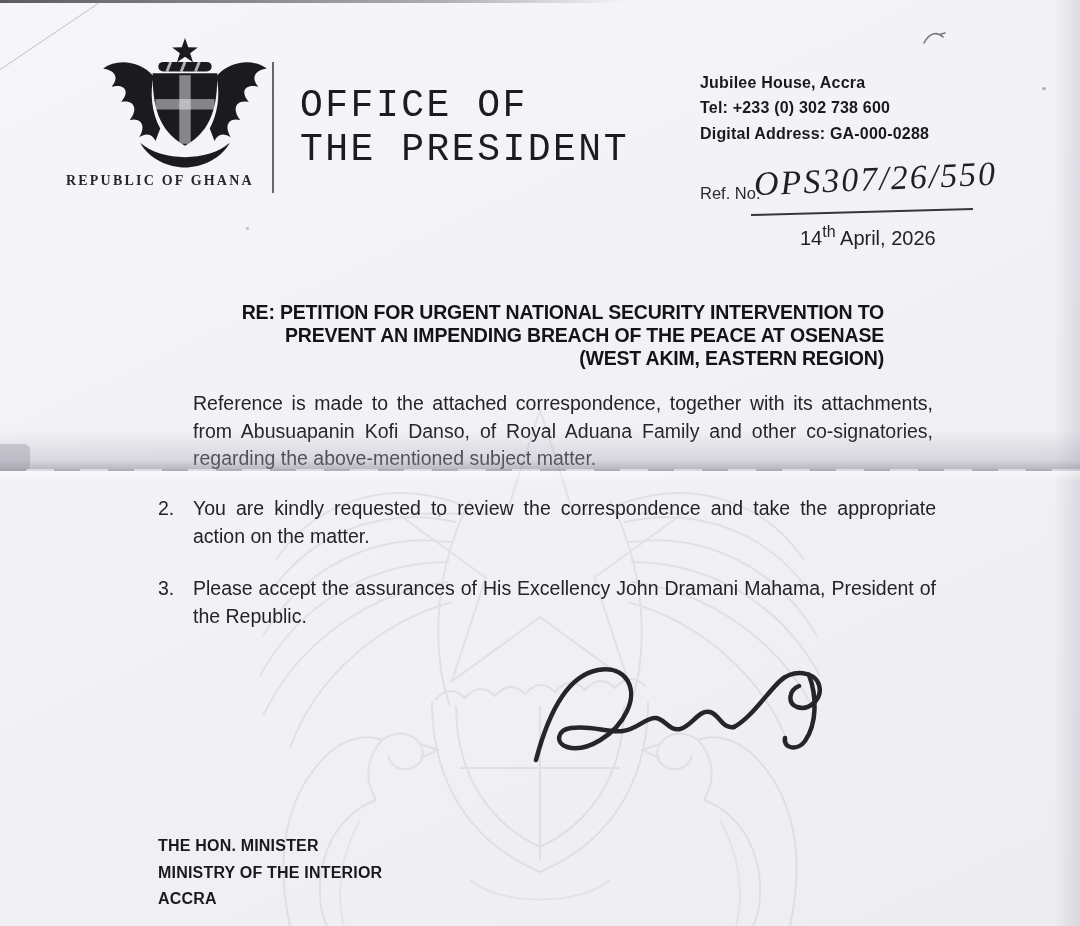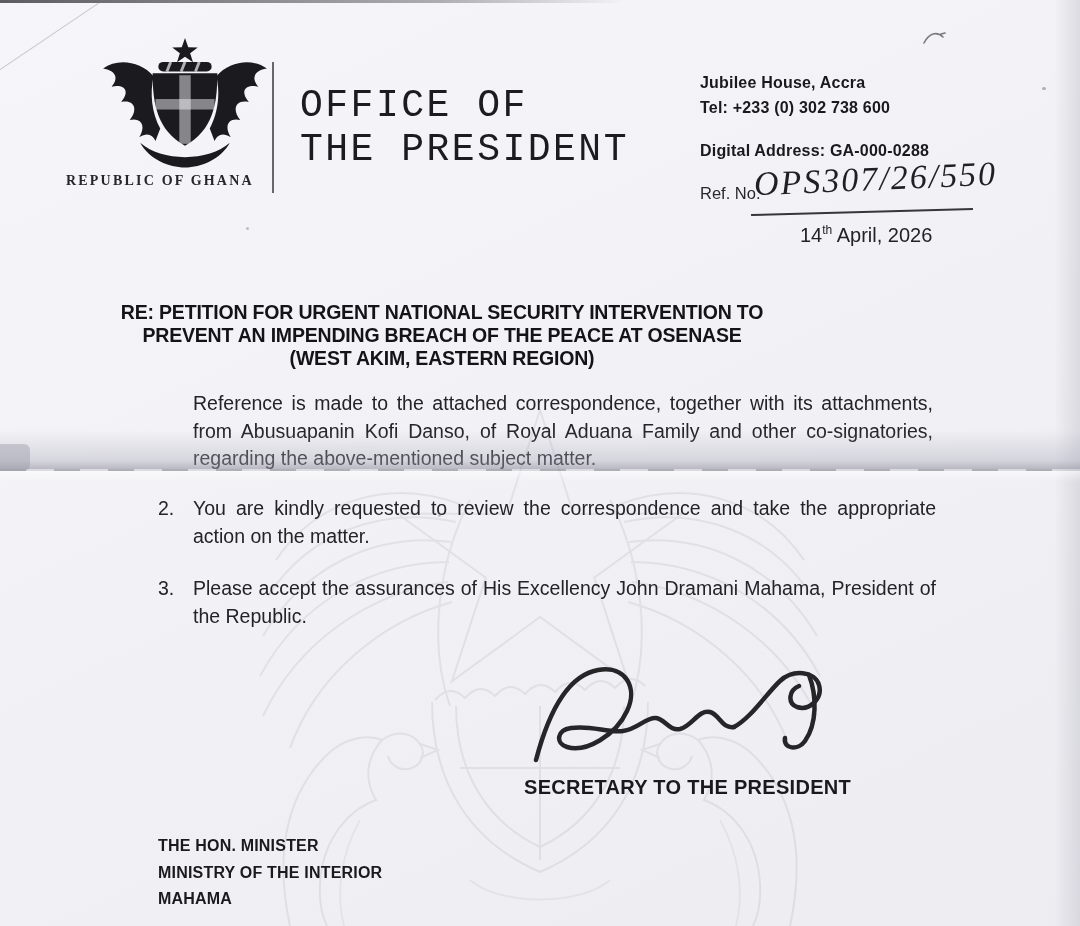--- a/index.html
+++ b/index.html
@@ -69,21 +69,21 @@
     font-size: 38px; line-height: 44px;
     letter-spacing: 2.5px;
     color: #1c1c20;
   }
   .contact {
     left: 700px; top: 70px;
     font-size: 16px; font-weight: 700;
     line-height: 25px; color: #1a1a1e;
     letter-spacing: .2px;
   }
-  .contact .digital { margin-top: 18px; }
+  .contact .digital { margin-top: 1px; }
   .ref-label {
     left: 700px; top: 184px;
     font-size: 16.5px; color: #2a2a2e;
   }
   .ref-hand {
     left: 754px; top: 160px;
     font-family: "Liberation Serif", serif;
     font-style: italic;
     font-size: 34px; letter-spacing: 2px;
     color: #1f1f24;
@@ -92,30 +92,30 @@
   }
   .ref-underline {
     left: 751px; top: 211px; width: 222px; height: 2px;
     background: #35353a;
     transform: rotate(-1.6deg);
   }
   .date-line {
     left: 800px; top: 223px;
     font-size: 20px; color: #222227;
   }
-  .date-line sup { font-size: 12px; }
+  .date-line sup { font-size: 16px; }
   .pen-mark { left: 922px; top: 30px; }
   .speck1 { left: 1042px; top: 87px; width: 4px; height: 3px; background: rgba(90,90,100,.45); border-radius: 50%; }
   .speck2 { left: 246px; top: 227px; width: 3px; height: 3px; background: rgba(110,110,120,.4); border-radius: 50%; }
   .speck3 { left: 438px; top: 514px; width: 3px; height: 3px; background: rgba(110,110,120,.35); border-radius: 50%; }
 
   
   .subject {
     left: 0; top: 301px; width: 884px;
-    text-align: center;
+    text-align: right;
     font-size: 19.5px; font-weight: 700;
     line-height: 23px;
     letter-spacing: -0.2px;
     color: #141418;
   }
 
   
   .paragraph {
     left: 193px; top: 390px; width: 740px;
     font-size: 19.5px; line-height: 27.5px;
@@ -280,21 +280,20 @@
     <div class="txt">Please accept the assurances of His Excellency John Dramani Mahama, President of the Republic.</div>
   </div>
 
   <svg class="abs sig-svg" width="340" height="105" viewBox="0 0 320 105">
     <g fill="none" stroke="#17171a" stroke-width="4.5" stroke-linecap="round" stroke-linejoin="round" opacity="0.93">
       <path d="M 14 100 C 24 62 42 16 76 10 C 104 5 116 28 105 51 C 94 75 64 93 45 87 C 33 83 35 70 49 68 C 70 65 85 73 101 71 C 116 69 124 57 134 58 C 143 59 147 71 158 69 C 170 66 177 49 188 52 C 198 55 200 69 212 67"></path>
       <path d="M 212 67 C 229 58 245 33 258 21 C 271 9 293 11 297 25 C 301 39 287 51 275 47 C 265 43 267 30 277 26"></path>
       <path d="M 287 15 C 295 36 295 64 283 81 C 276 91 261 89 263 78"></path>
     </g>
   </svg>
-  <div class="abs sig-title">SECRETARY TO THE PRESIDENT</div>
 
   <div class="abs addressee">
     <div>THE HON. MINISTER</div>
     <div>MINISTRY OF THE INTERIOR</div>
-    <div>MAHAMA</div>
+    <div>ACCRA</div>
   </div>
 
 </div>
 
 </body></html>

